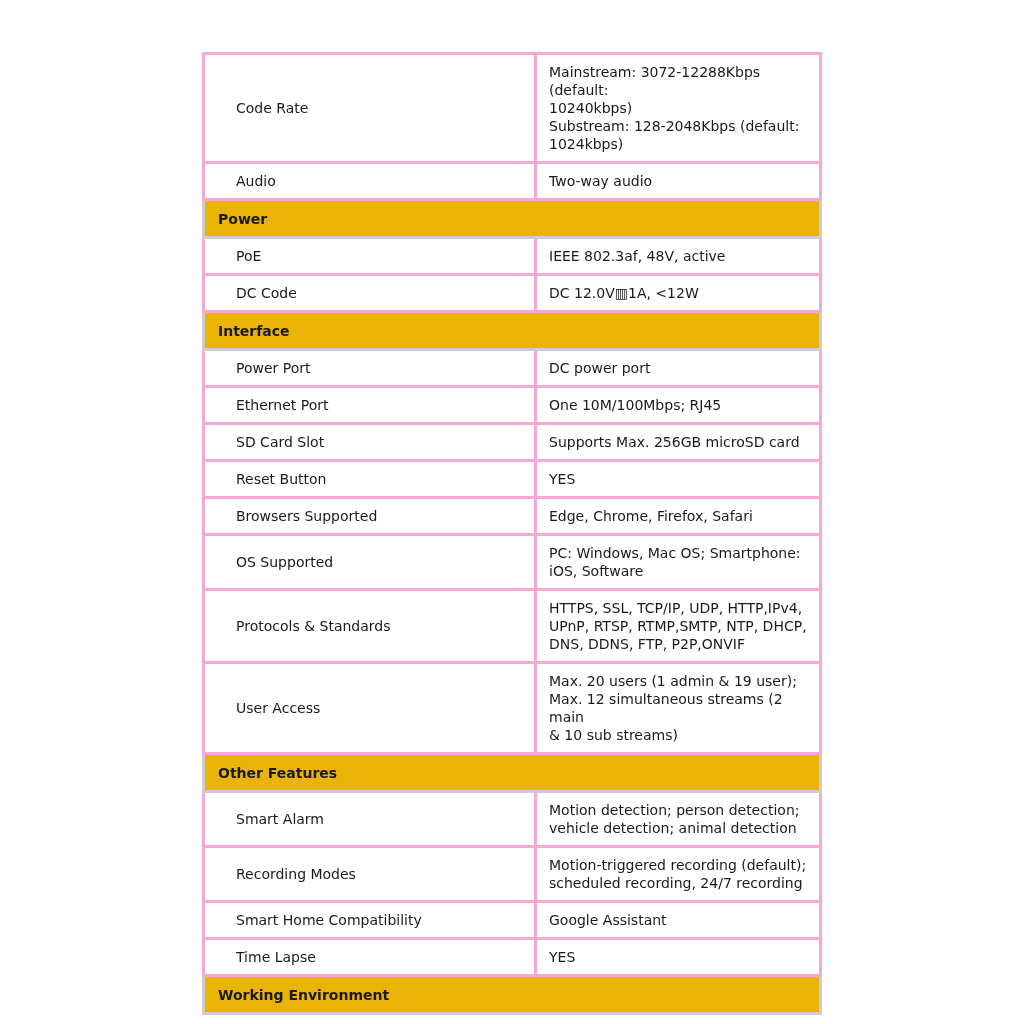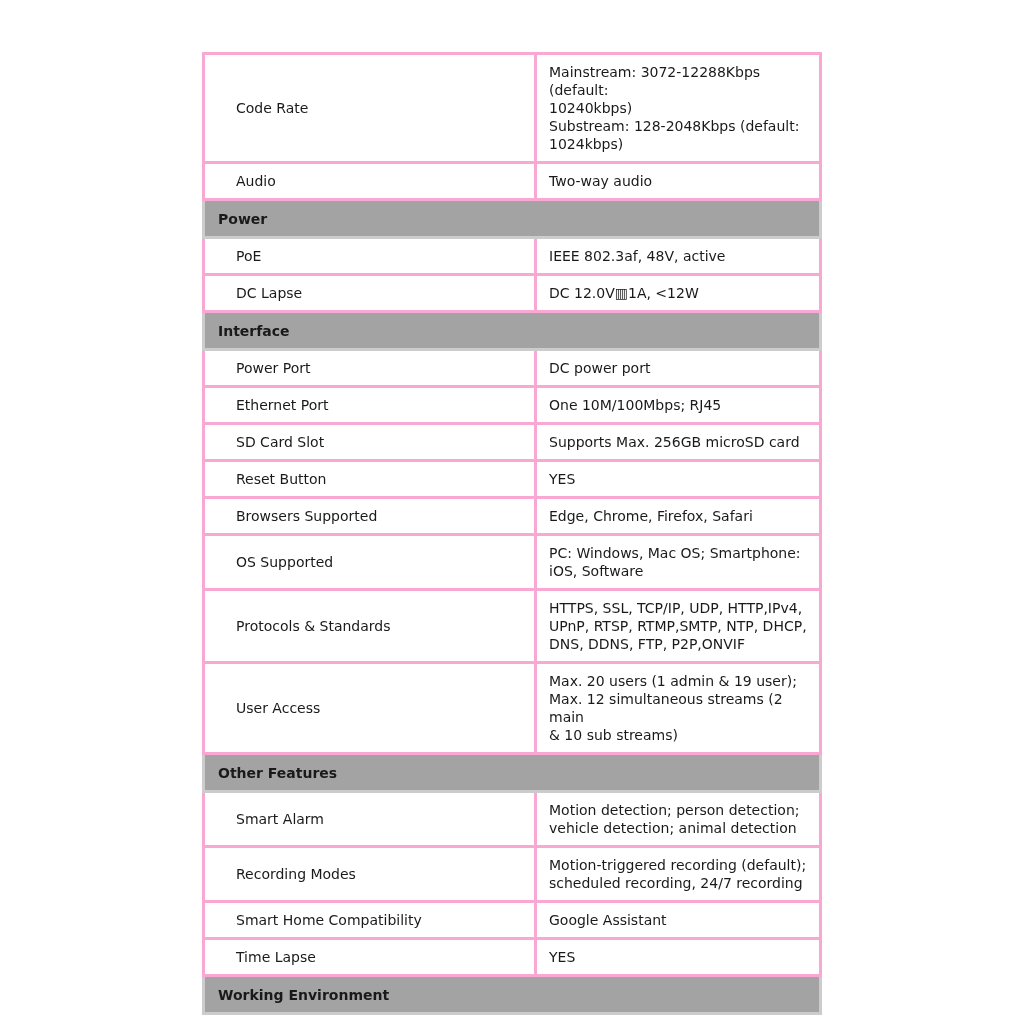--- a/index.html
+++ b/index.html
@@ -5,21 +5,21 @@
     html, body { margin: 0; padding: 0; background: #ffffff; }
     body { width: 1024px; height: 1024px; position: relative; overflow: hidden;
            font-family: "DejaVu Sans", sans-serif; color: #1a1a1a; }
     .spec-table { position: absolute; left: 202px; top: 52px; width: 620px;
                   border-collapse: collapse; table-layout: fixed; }
     .spec-table td { border: 3px solid #f9a8d4; font-size: 14px; line-height: 18px;
                      vertical-align: middle; padding: 0 12px; }
     .spec-table td.label { width: 286px; padding-left: 31px; }
     .spec-table td.value { padding-left: 12px; }
     .spec-table tr.row td { height: 34px; }
-    .spec-table tr.section td { background: #a3a3a3; font-weight: bold; height: 35px;
+    .spec-table tr.section td { background: #eab308; font-weight: bold; height: 35px;
                                 padding-left: 13px; border-color: #cccccc; }
     .spec-table tr.multi td { padding-top: 8px; padding-bottom: 8px; }
     .val-line { display: block; }
   </style>
 </head>
 <body>
 
 <table class="spec-table">
   <tbody id="spec-body">
       <tr class="row multi">
@@ -40,21 +40,21 @@
       <tr class="section">
         <td colspan="2">Power</td>
       </tr>
       <tr class="row">
         <td class="label">PoE</td>
         <td class="value">
           <span class="val-line">IEEE 802.3af, 48V, active</span>
         </td>
       </tr>
       <tr class="row">
-        <td class="label">DC Lapse</td>
+        <td class="label">DC Code</td>
         <td class="value">
           <span class="val-line">DC 12.0V▥1A, &lt;12W</span>
         </td>
       </tr>
       <tr class="section">
         <td colspan="2">Interface</td>
       </tr>
       <tr class="row">
         <td class="label">Power Port</td>
         <td class="value">

